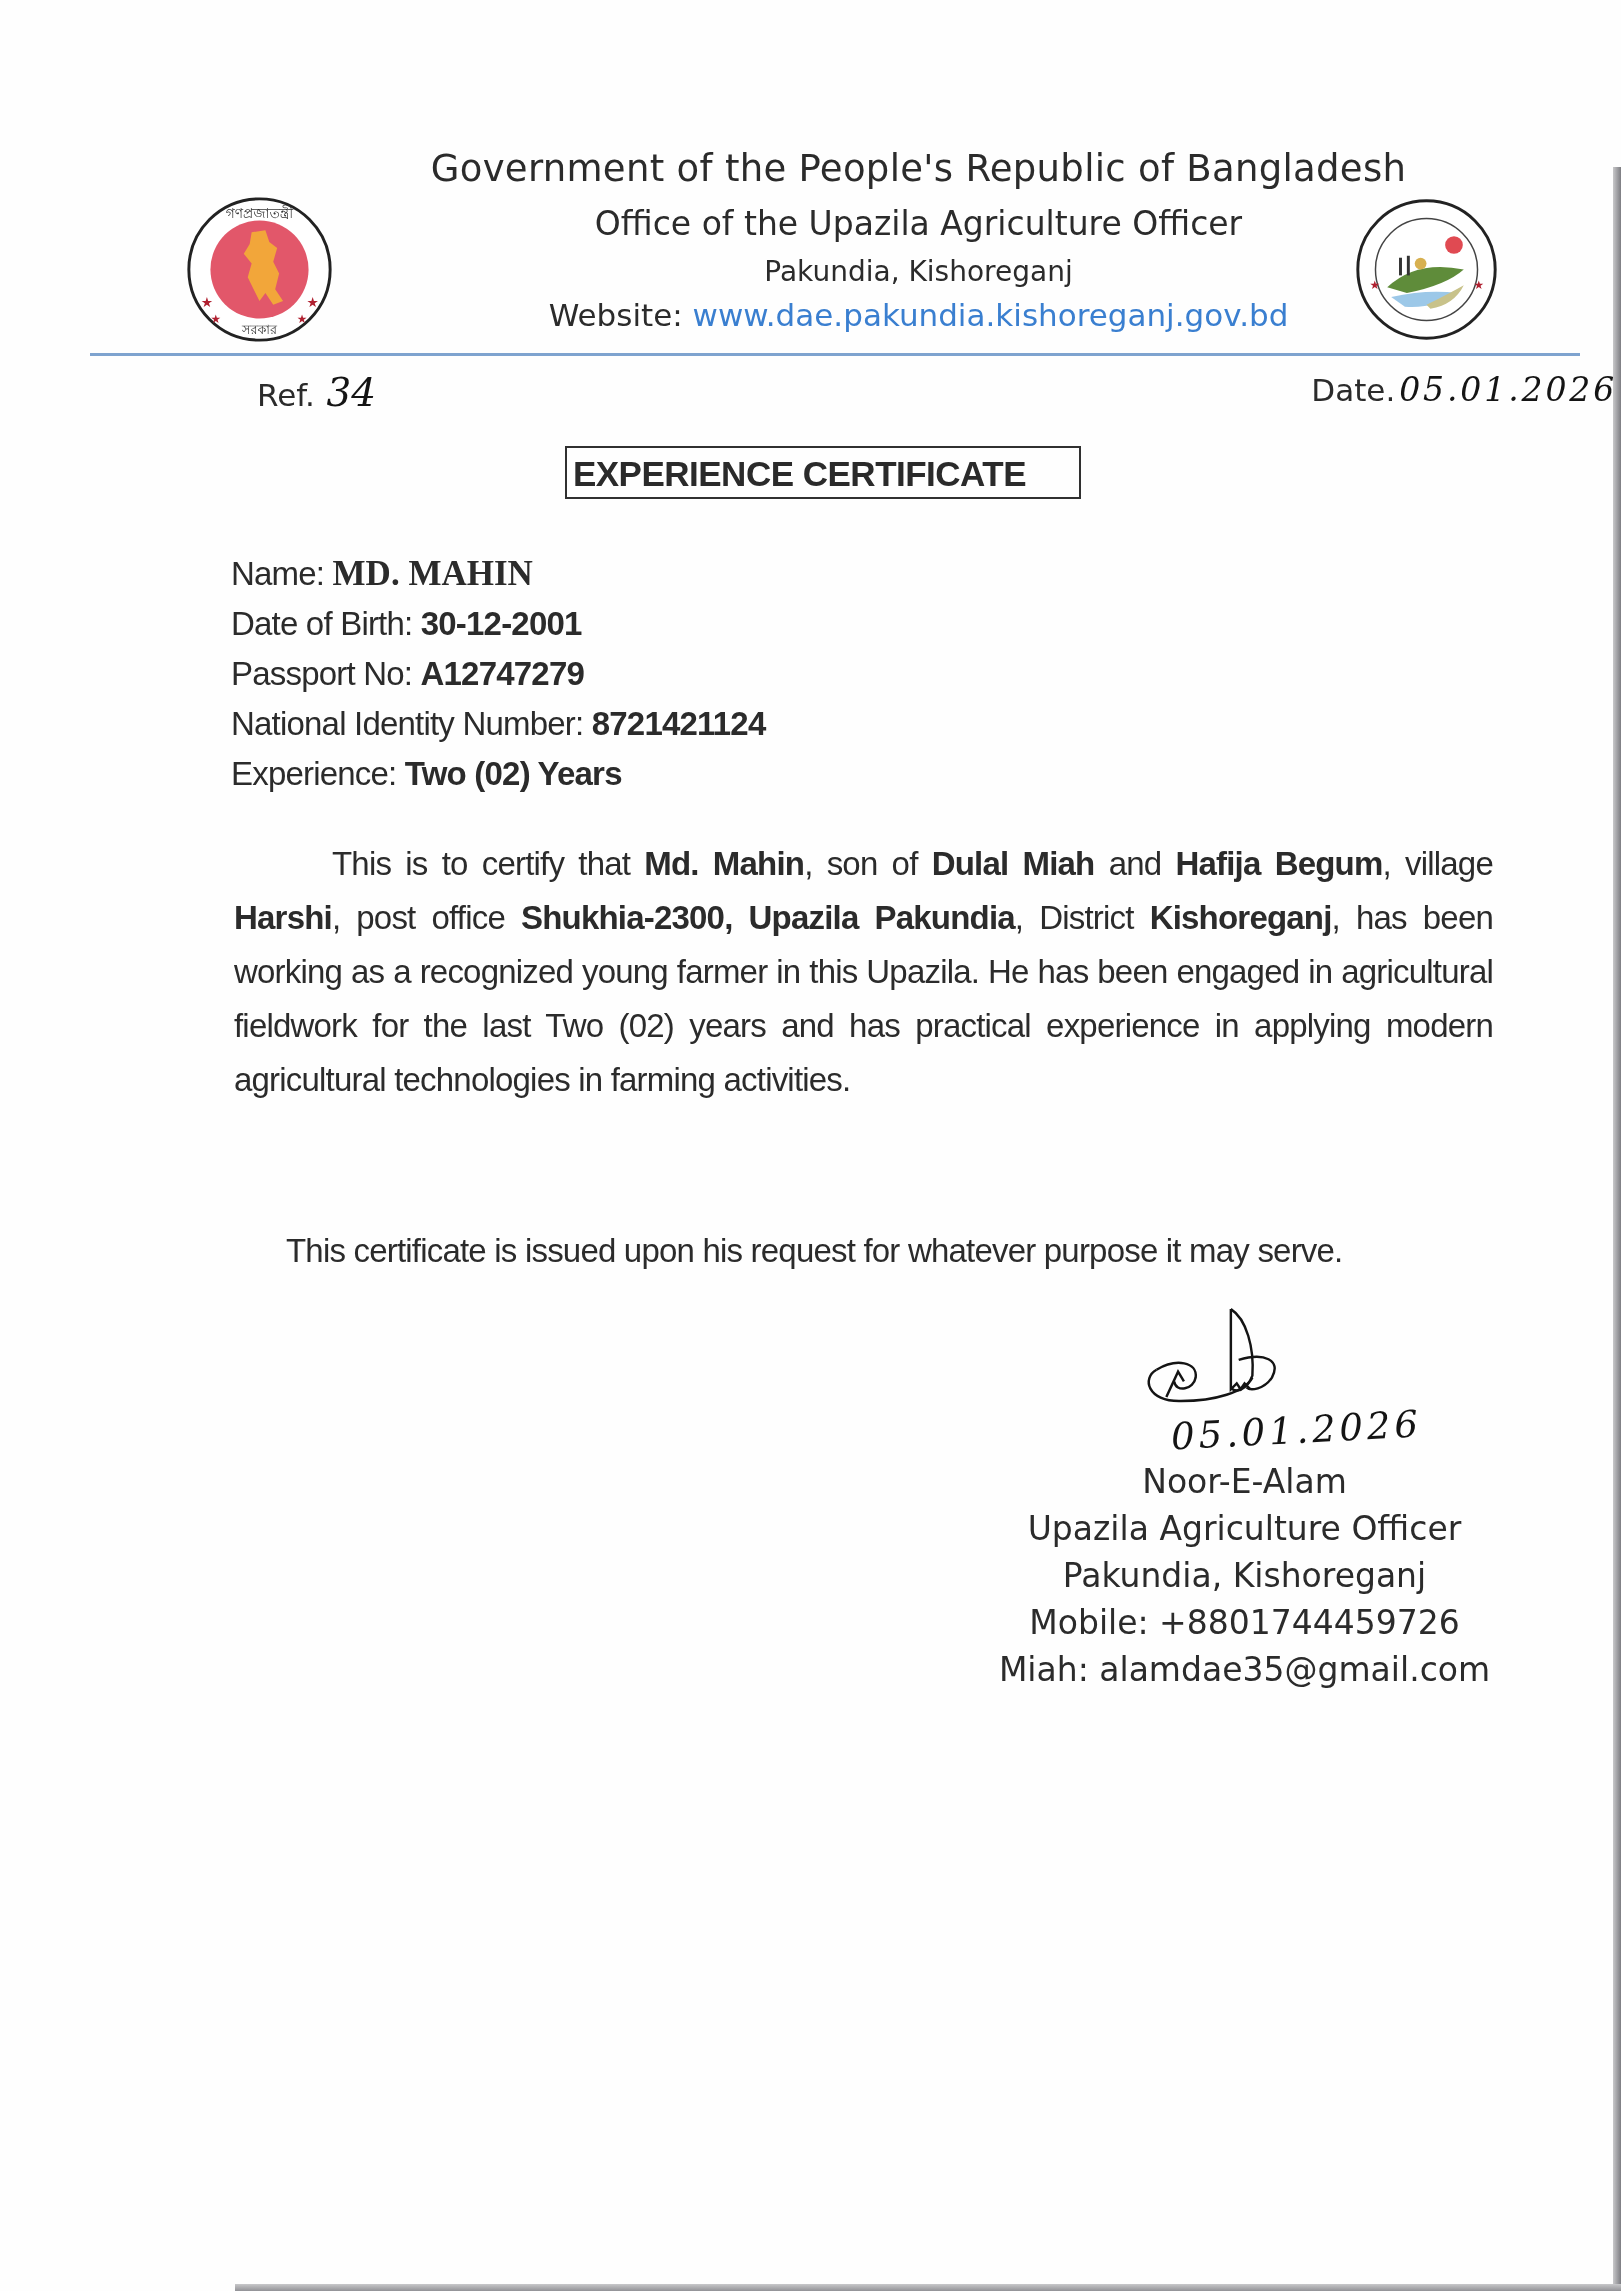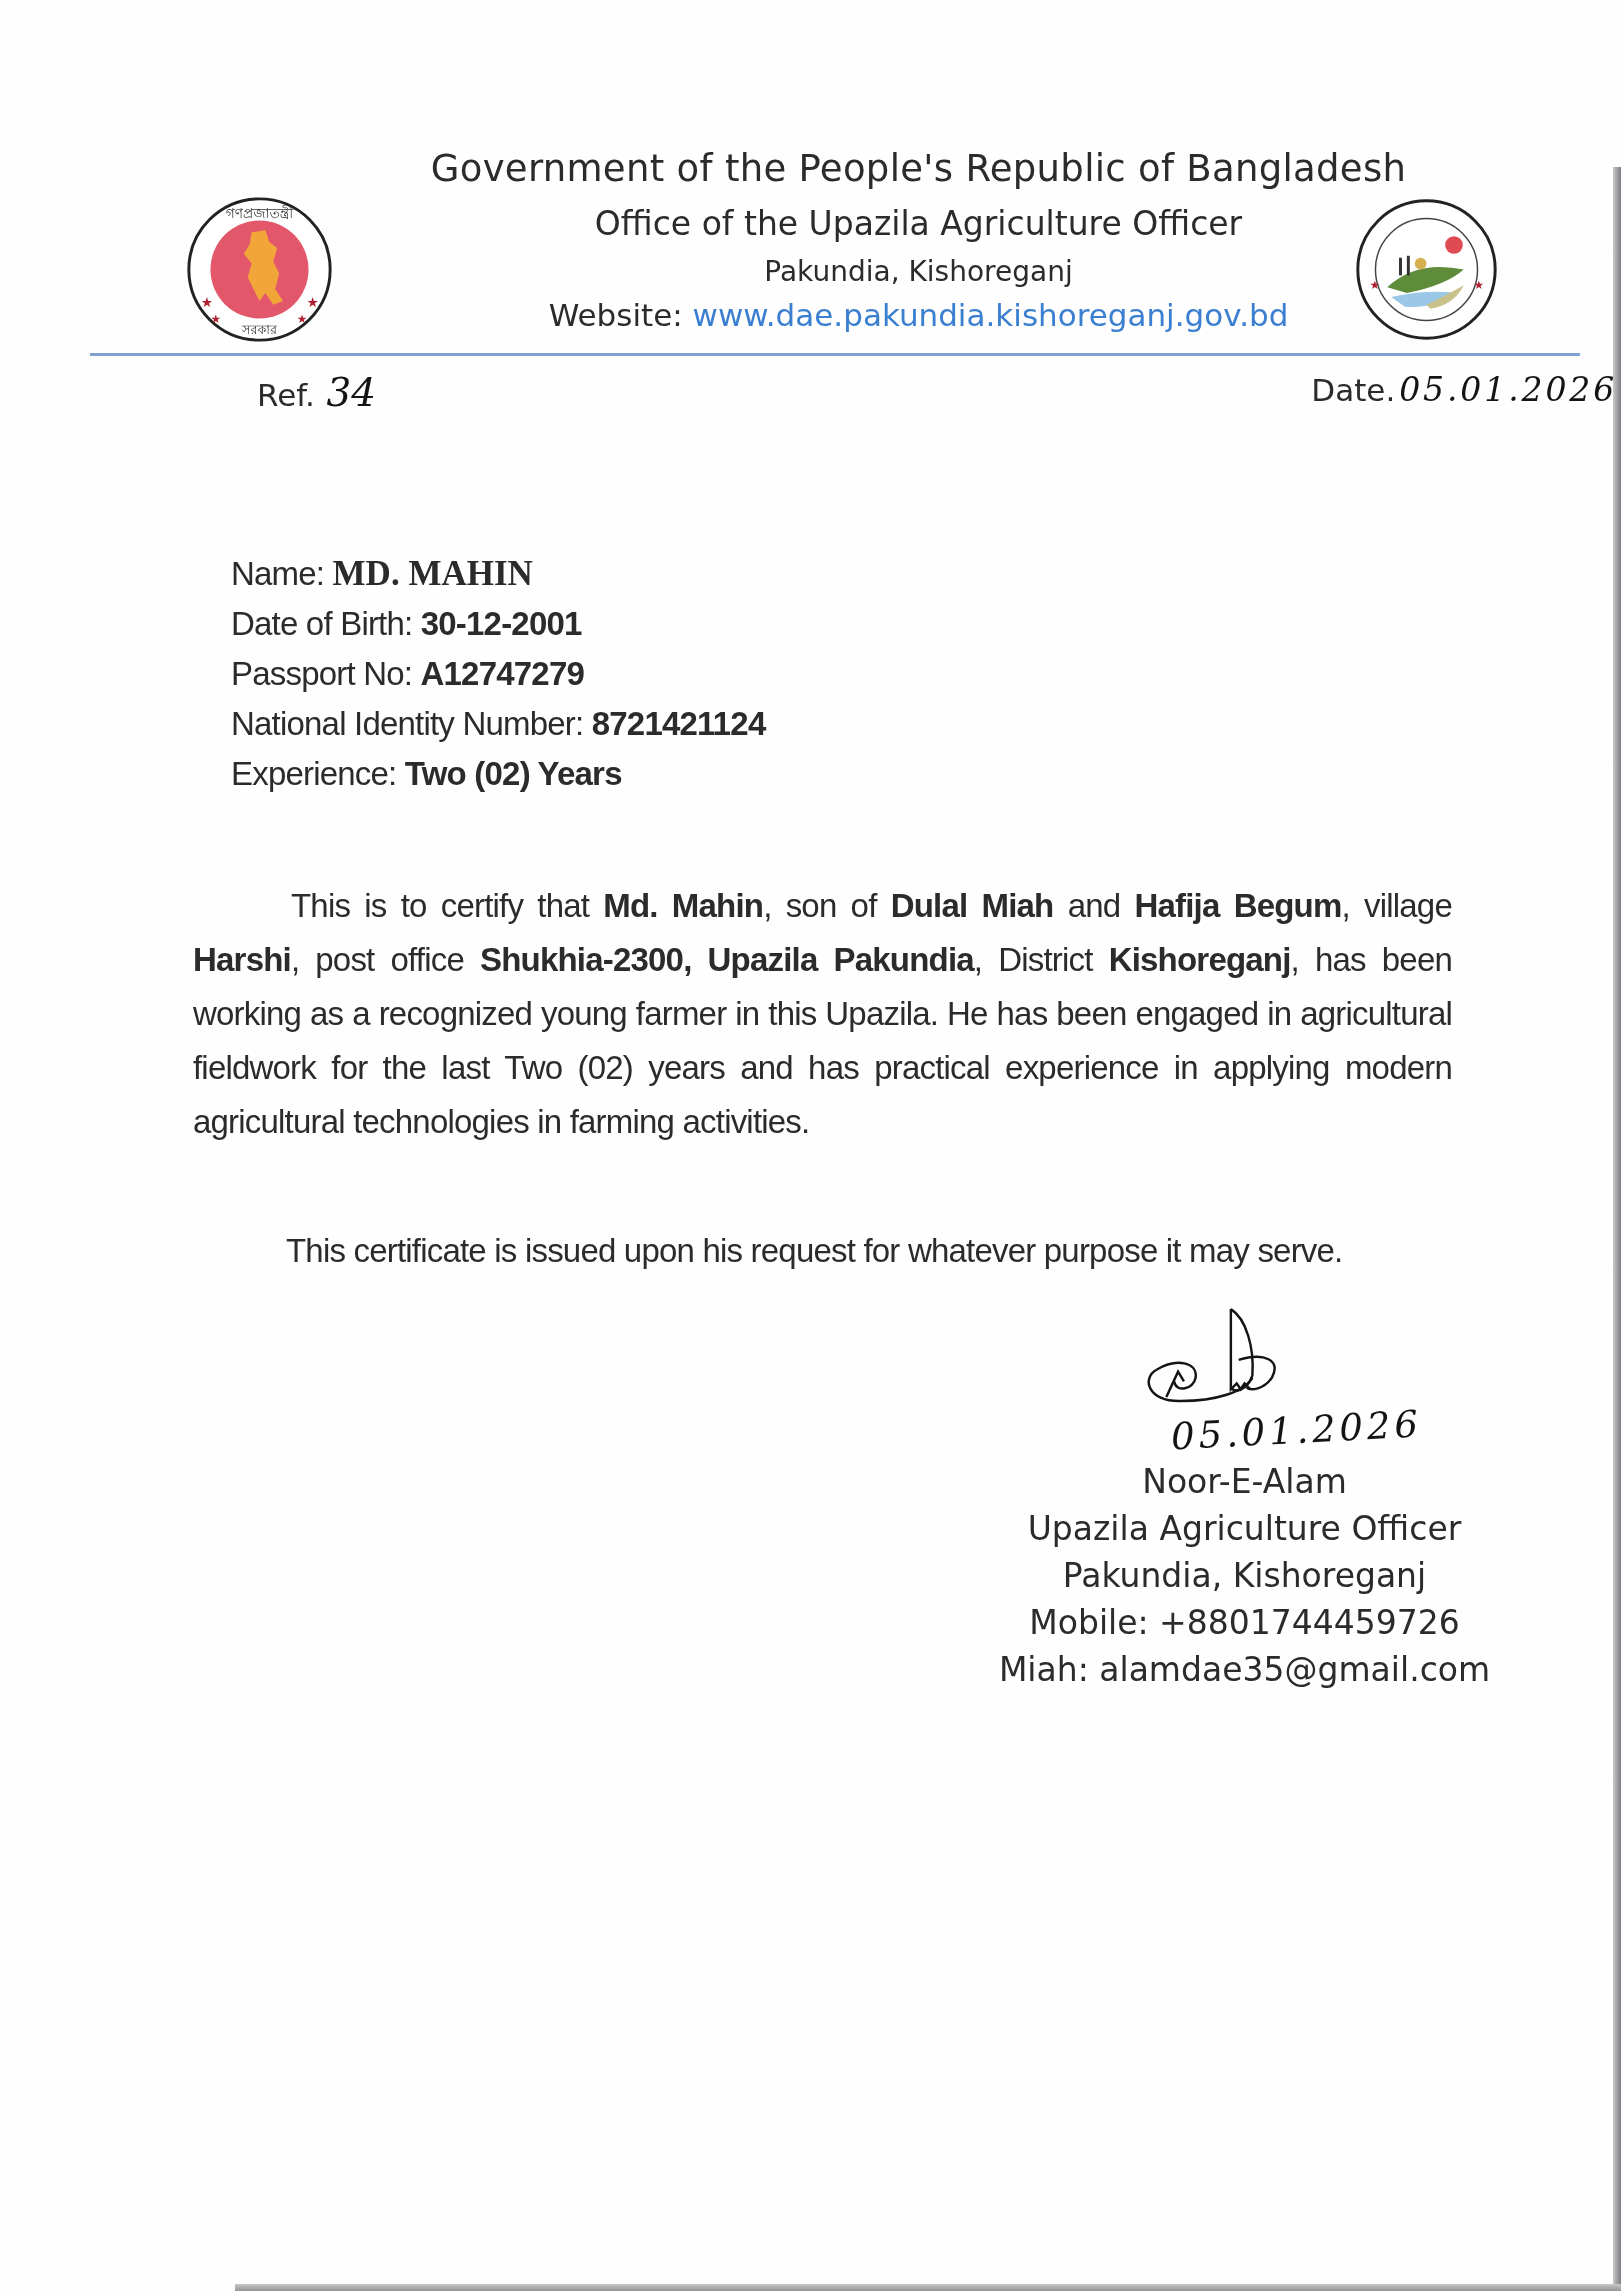--- a/index.html
+++ b/index.html
@@ -160,21 +160,21 @@
       left: 193px;
       width: 1259px;
       font-family: "Liberation Sans", sans-serif;
       font-size: 33px;
       line-height: 54px;
       color: #2b2b2b;
       text-align: justify;
       letter-spacing: -0.8px;
     }
     .para b { font-weight: bold; }
-    .para1 { top: 879px; text-indent: 98px; }
+    .para1 { top: 837px; text-indent: 98px; margin-left: 41px; }
     .para2 { top: 1228px; text-indent: 93px; width: 1274px; line-height: 45px; }
 
     
     .signature {
       position: absolute;
       left: 1137px;
       top: 1299px;
       width: 176px;
       height: 118px;
     }
@@ -240,20 +240,21 @@
 
   <div class="rule"></div>
 
   <div class="ref">
     <span>Ref.</span><span class="hand">34</span>
   </div>
   <div class="date">
     <span>Date.</span><span class="hand">05.01.2026</span>
   </div>
 
+  <div class="title-box">EXPERIENCE CERTIFICATE</div>
 
   <div class="details">
     <div class="row">
       <span>Name:</span>
       <span class="val-serif">MD. MAHIN</span>
     </div>
     <div class="row">
       <span>Date of Birth:</span>
       <span class="val">30-12-2001</span>
     </div>

